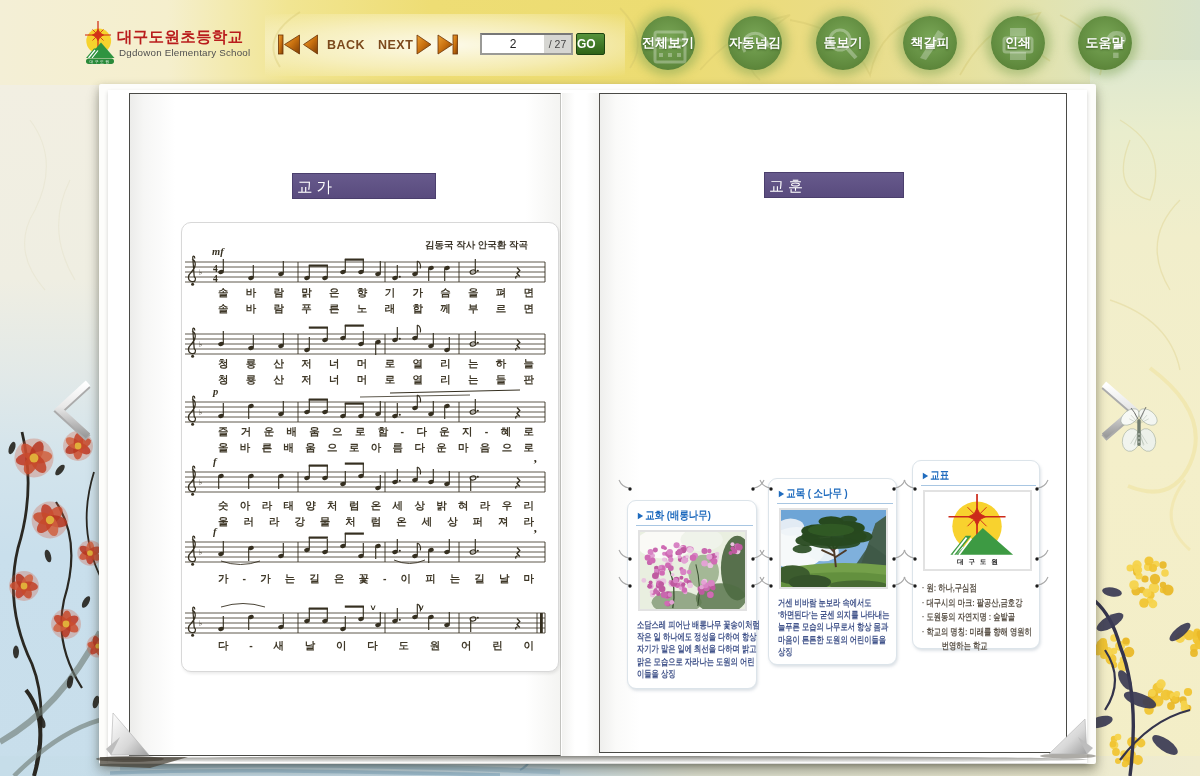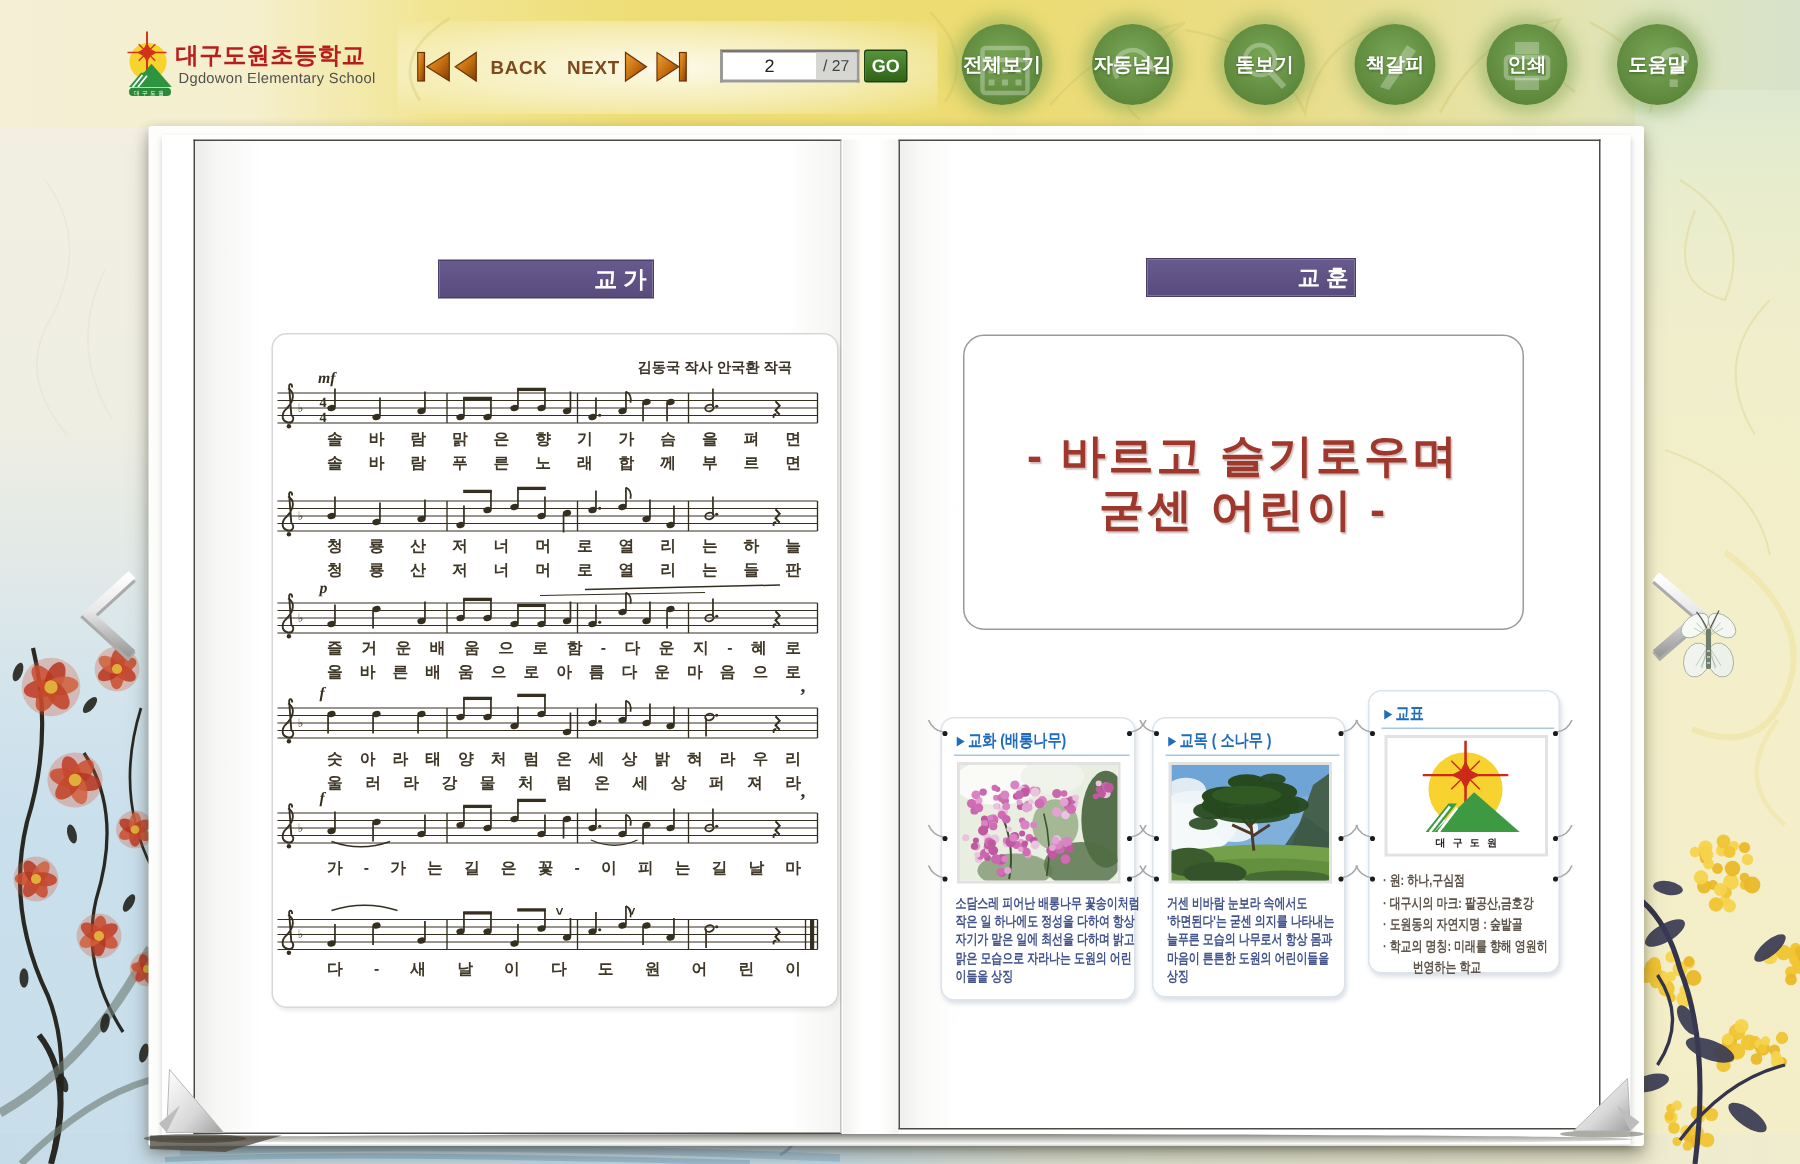--- a/index.html
+++ b/index.html
@@ -16,48 +16,48 @@
 #botstrip{left:0;top:756px;width:1200px;height:20px;background:linear-gradient(90deg,#c6dde9 0%,#c9dfeb 45%,#e3e6d5 58%,#f0ecce 100%)}
 
 #bookcover{left:99px;top:84px;width:997px;height:680px;background:#fdfdfb;border-radius:2px;
  box-shadow:0 3px 8px rgba(60,60,40,.35), 0 10px 14px rgba(60,60,50,.25)}
 #pagestack{left:108px;top:90px;width:979px;height:673px;background:#ffffff;box-shadow:0 2px 4px rgba(0,0,0,.18)}
 #lpage{left:129px;top:93px;width:432px;height:663px;background:linear-gradient(90deg,#ececea 0,#f6f6f5 14px,#ffffff 45px,#ffffff 92%,#f4f4f2 100%);border:1.5px solid #4a4a46;border-right:1px solid #c2c2be}
 #rpage{left:599px;top:93px;width:468px;height:660px;background:linear-gradient(90deg,#efefed 0,#fafaf9 16px,#ffffff 40px);border:1.5px solid #4a4a46;border-left:1.5px solid #55524e}
 #spine{left:562px;top:93px;width:37px;height:663px;background:linear-gradient(90deg,#f2f2f0 0%,#ffffff 35%,#ffffff 65%,#f4f4f2 100%)}
 #bookshadow{left:110px;top:756px;width:978px;height:7px;background:linear-gradient(180deg,rgba(40,40,30,.55),rgba(40,40,30,0));border-radius:50%}
 
-.banner{background:linear-gradient(180deg,#675a8c,#594b7e);color:#fff;font-weight:bold;text-align:right;border:1px solid #4b3f6d}
+.banner{background:linear-gradient(180deg,#675a8c,#594b7e);color:#fff;font-weight:normal;text-align:left;border:1px solid #4b3f6d}
 #ban1{left:292px;top:173px;width:144px;height:26px;font-size:15.5px;line-height:25px;letter-spacing:4px;text-indent:4px}
 #ban2{left:764px;top:172px;width:140px;height:26px;font-size:15px;line-height:25px;letter-spacing:4px;text-indent:4px}
 
 #musicbox{left:181px;top:222px;width:378px;height:450px;background:#fff;border:1px solid #d8d8d8;border-radius:10px;box-shadow:1px 2px 3px rgba(0,0,0,.08)}
 #credit{left:0;top:0;width:100%;text-align:right;padding:16px 30px 0 0;font-size:9.5px;color:#3a3428;font-weight:bold;letter-spacing:0px}
 
 #motto{left:642px;top:223px;width:374px;height:197px;border:1.3px solid #9a9a9a;border-radius:14px;background:#fff}
 #motto .t{position:absolute;left:0;width:100%;text-align:center;color:#9e382c;font-weight:bold;font-size:30px;letter-spacing:2px;text-shadow:1px 1.5px 1px rgba(100,40,30,.3)}
 
 .card{background:#fff;border:1.5px solid #dce4ea;border-radius:9px;box-shadow:1px 2px 3px rgba(120,140,160,.25)}
-#card1{left:627px;top:478px;width:130px;height:189px}
+#card1{left:627px;top:500px;width:130px;height:189px}
 #card2{left:768px;top:478px;width:129px;height:187px}
 #card3{left:912px;top:460px;width:128px;height:189px}
 .ctitle{position:absolute;left:10px;top:7px;font-size:11.5px;font-weight:bold;color:#1f6bbe;white-space:nowrap;transform:scaleX(0.82);transform-origin:0 0}
 .cule{position:absolute;left:8px;top:24px;right:3px;height:1px;background:#a8c6e2}
 .photo{position:absolute;left:10px;top:29px;width:109px;height:81px;border:2.5px solid #e2e2e2;background:#fff}
 .ctext{position:absolute;left:9px;top:118px;width:142px;font-size:9.6px;line-height:12.2px;color:#44568c;font-weight:bold;white-space:nowrap;transform:scaleX(0.76);transform-origin:0 0}
 #card3 .ctext{color:#5e564c;top:120px;line-height:14.6px}
 
 #schoolname{left:117px;top:27px;font-size:15.5px;font-weight:bold;color:#b91c1c;font-family:"Liberation Serif",serif;letter-spacing:0.3px;white-space:nowrap}
 #schoolsub{left:119px;top:47px;font-size:9.8px;color:#4f4f4f;white-space:nowrap;letter-spacing:0.2px}
 #backtxt{left:327px;top:38px;font-size:12.5px;font-weight:bold;color:#7c4a1d;letter-spacing:.5px}
 #nexttxt{left:378px;top:38px;font-size:12.5px;font-weight:bold;color:#7c4a1d;letter-spacing:.5px}
 #pagebox{left:480px;top:33px;width:93px;height:22px;background:#fff;border:2px solid #9a9a96;border-top-color:#777;font-size:12px}
 #pagenum{position:absolute;left:0;top:2px;width:62px;text-align:center;color:#222}
 #pagetot{position:absolute;right:0;top:0;width:27px;height:18px;background:#d6d6d2;color:#444;font-size:10.5px;text-align:center;padding-top:3px}
-#gobtn{left:576px;top:33px;width:29px;height:22px;background:linear-gradient(180deg,#56933c,#2f6316);border:1px solid #1d4410;color:#fff;font-size:12px;font-weight:bold;text-align:center;line-height:20px;border-radius:2px}
+#gobtn{left:576px;top:33px;width:29px;height:22px;background:linear-gradient(180deg,#56933c,#2f6316);border:1px solid #1d4410;color:#fff;font-size:12px;font-weight:bold;text-align:left;line-height:20px;border-radius:2px}
 
 .cbtn{position:absolute;top:16px;width:54px;height:54px;border-radius:50%;
  background:radial-gradient(circle at 50% 42%,#7aa757 0%,#648f42 55%,#52792f 100%);
  box-shadow:0 0 10px 6px rgba(120,160,80,.45)}
 .cbtn span{position:absolute;left:50%;top:50%;transform:translate(-50%,-50%);color:#fff;font-size:13px;font-weight:bold;white-space:nowrap;text-shadow:0 1px 2px rgba(30,60,10,.6)}
 </style></head><body>
 <div id="stage">
   <div class="abs" id="topbar"></div>
   <div class="abs" id="navglow"></div>
   <div class="abs" id="leftstrip"></div>
@@ -565,24 +565,20 @@
       <text x="218" y="383" font-size="10.5" font-weight="bold" fill="#3f3828" font-family="Liberation Sans" textLength="316">청    룡    산     저  너 머  로        열    리   는   들     판</text>
       <text x="218" y="435" font-size="10.5" font-weight="bold" fill="#3f3828" font-family="Liberation Sans" textLength="316">즐    거    운     배  움 으  로        함  -  다  운 지 -  혜    로</text>
       <text x="218" y="451" font-size="10.5" font-weight="bold" fill="#3f3828" font-family="Liberation Sans" textLength="316">올    바    른     배  움 으  로       아   름   다  운 마 음 으     로</text>
       <text x="218" y="509" font-size="10.5" font-weight="bold" fill="#3f3828" font-family="Liberation Sans" textLength="316">숫    아    라     태  양 처  럼        온    세   상 밝  혀    라    우  리</text>
       <text x="218" y="525" font-size="10.5" font-weight="bold" fill="#3f3828" font-family="Liberation Sans" textLength="316">울    러    라     강  물 처  럼        온    세 상 퍼   져    라</text>
       <text x="218" y="582" font-size="10.5" font-weight="bold" fill="#3f3828" font-family="Liberation Sans" textLength="316">가     -     가 는   길  은      꽃  -  이      피  는  길       날  마</text>
       <text x="218" y="649" font-size="10.5" font-weight="bold" fill="#3f3828" font-family="Liberation Sans" textLength="316">다     -     새 날  이  다        도      원      어    린      이</text>
     </svg>
 
   <div class="abs banner" id="ban2">교훈</div>
-  <div class="abs" id="motto">
-    <div class="t" style="top:60px">- 바르고 슬기로우며</div>
-    <div class="t" style="top:96px">굳센 어린이 -</div>
-  </div>
   <div class="abs card" id="card1">
     <div class="ctitle">▸ 교화 (배롱나무)</div>
       <div class="cule"></div>
     <svg class="photo" viewBox="0 0 109 81" preserveAspectRatio="none">
         <rect width="109" height="81" fill="#e9efe0"></rect>
         <ellipse cx="26" cy="12" rx="30" ry="16" fill="#fafaf6"></ellipse>
         <ellipse cx="64" cy="8" rx="22" ry="12" fill="#eff3ea"></ellipse>
         <ellipse cx="101" cy="38" rx="17" ry="34" fill="#47623c" opacity="0.9"></ellipse>
         <ellipse cx="84" cy="70" rx="26" ry="16" fill="#506e43" opacity="0.8"></ellipse>
         <ellipse cx="38" cy="74" rx="26" ry="12" fill="#5d7a4e" opacity="0.6"></ellipse>

